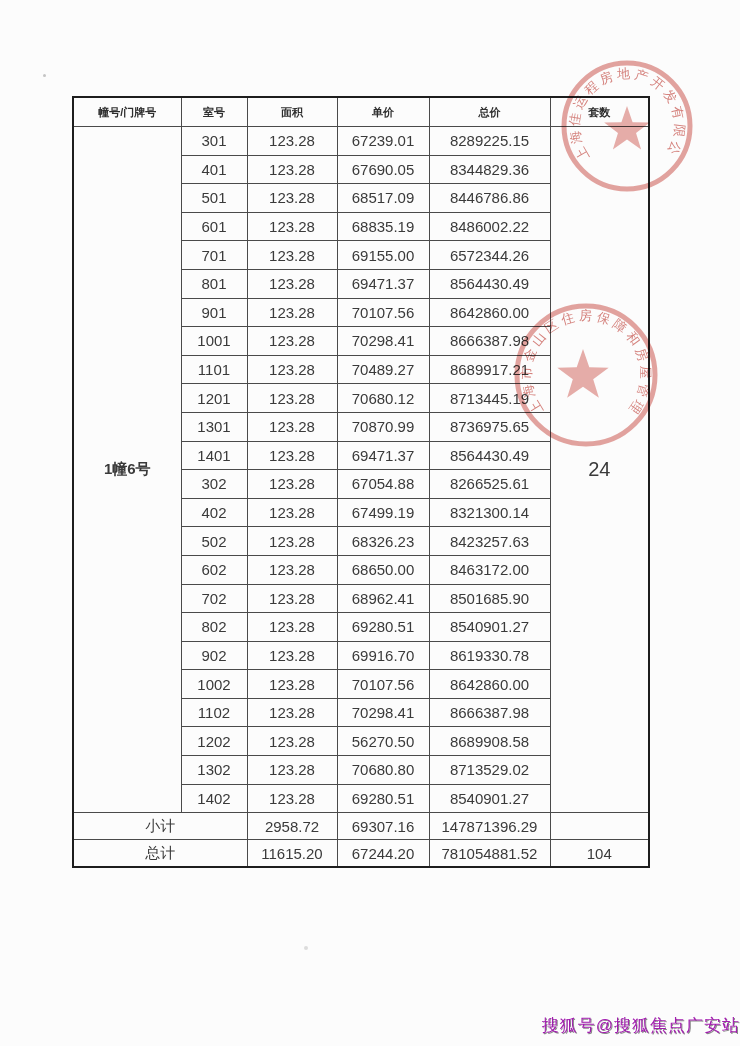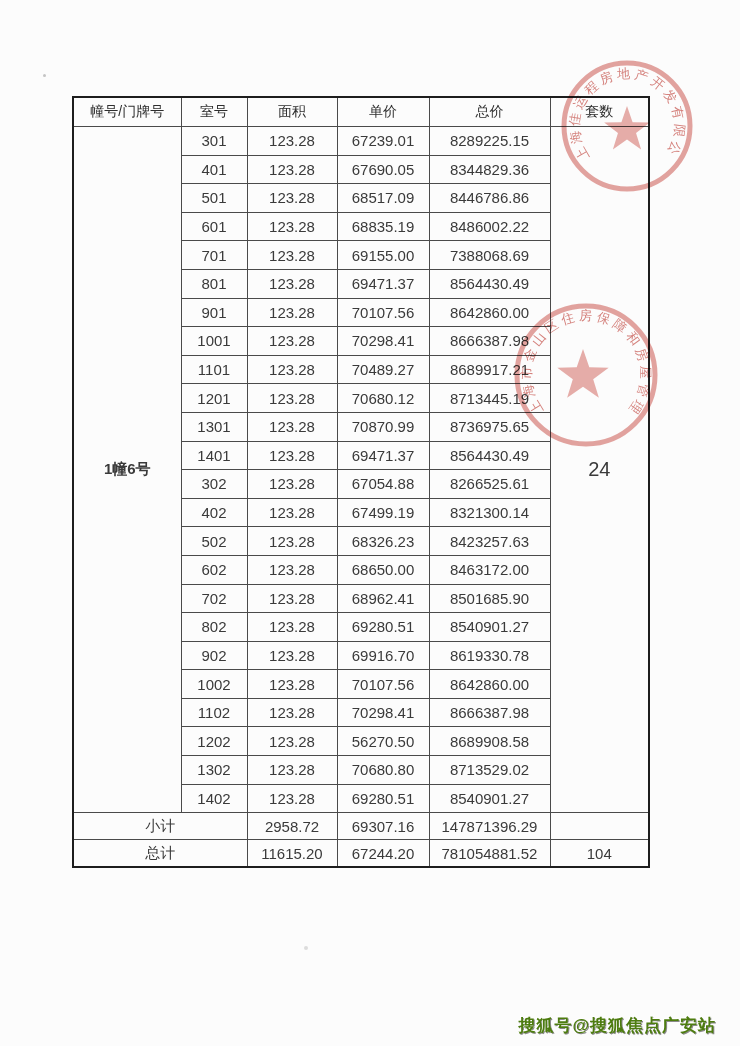--- a/index.html
+++ b/index.html
@@ -13,41 +13,41 @@
     position:absolute;left:72px;top:96px;width:576px;
     border-collapse:collapse;table-layout:fixed;
     border:2px solid #1d1d1d;
     font-size:15px;color:#3a3a3a;
   }
   .price-table th,.price-table td{
     border:1px solid #4a4a4a;
     text-align:center;vertical-align:middle;
     padding:0;overflow:hidden;white-space:nowrap;
   }
-  .price-table thead th{height:28px;font-weight:normal;font-size:14px;color:#2e2e2e;}
+  .price-table thead th{height:28px;font-weight:bold;font-size:11px;color:#2e2e2e;}
   .price-table tbody td{height:27.6px;}
   .price-table .building-cell{font-weight:bold;font-size:15px;}
   .price-table .units-cell{font-size:20px;}
   .price-table .summary-row td{height:26px;}
   .col-building{width:108px;}
   .col-room{width:66px;}
   .col-area{width:90px;}
   .col-unit{width:92px;}
   .col-total{width:121px;}
   .col-units{width:99px;}
   .stamp{
     position:absolute;mix-blend-mode:multiply;pointer-events:none;
   }
   .stamp-ring{fill:none;stroke:rgba(205,90,82,0.55);stroke-width:5;}
   .stamp-text{fill:rgba(200,82,75,0.72);font-family:"Liberation Sans","DejaVu Sans",sans-serif;}
   .stamp-star{fill:rgba(210,100,92,0.52);}
   .watermark{
-    position:absolute;right:24px;top:1014px;
-    font-size:17px;font-weight:bold;letter-spacing:1px;
-    color:#4d7c0f;
+    position:absolute;right:0;top:1014px;
+    font-size:17px;font-weight:normal;letter-spacing:1px;
+    color:#a21caf;
     text-shadow:-1px -1px 0 #ffffff,1px 1px 0 #8a8a8a;
   }
   .speck{position:absolute;border-radius:50%;}
   .speck-1{left:43px;top:74px;width:3px;height:3px;background:#c4c4c4;}
   .speck-2{left:304px;top:946px;width:4px;height:4px;background:#dcdcdc;}
 </style>
 </head>
 <body>
 
 <table class="price-table">
@@ -93,21 +93,21 @@
       <tr>
     <td>601</td>
     <td>123.28</td>
     <td>68835.19</td>
     <td>8486002.22</td>
   </tr>
       <tr>
     <td>701</td>
     <td>123.28</td>
     <td>69155.00</td>
-    <td>7388068.69</td>
+    <td>6572344.26</td>
   </tr>
       <tr>
     <td>801</td>
     <td>123.28</td>
     <td>69471.37</td>
     <td>8564430.49</td>
   </tr>
       <tr>
     <td>901</td>
     <td>123.28</td>

